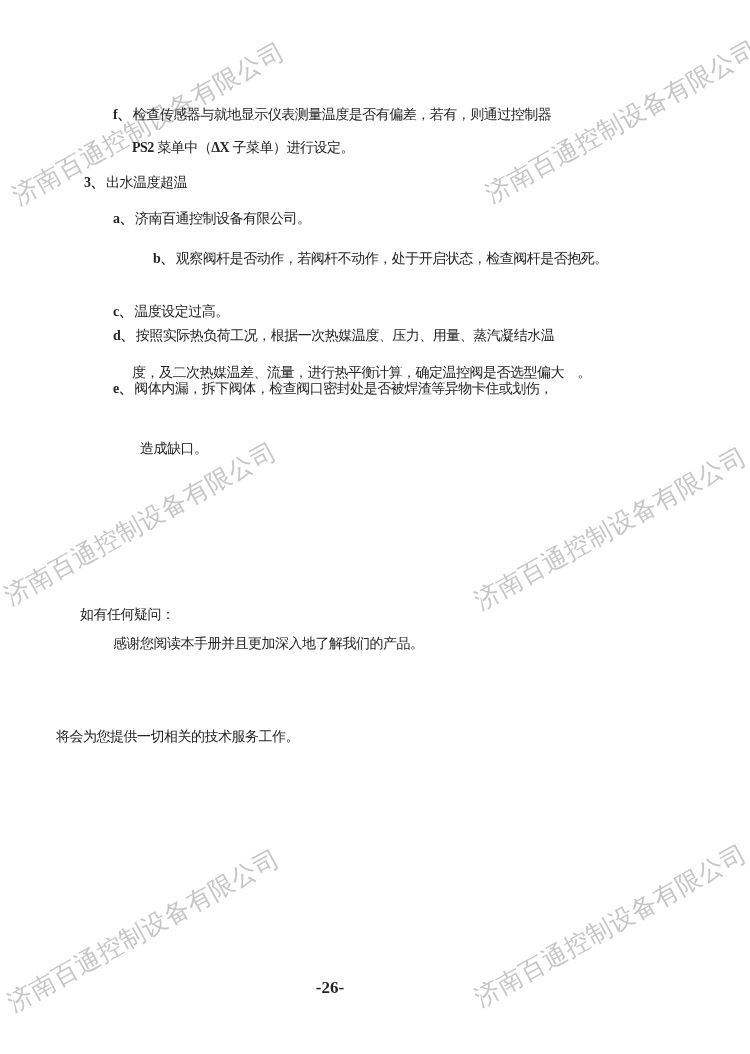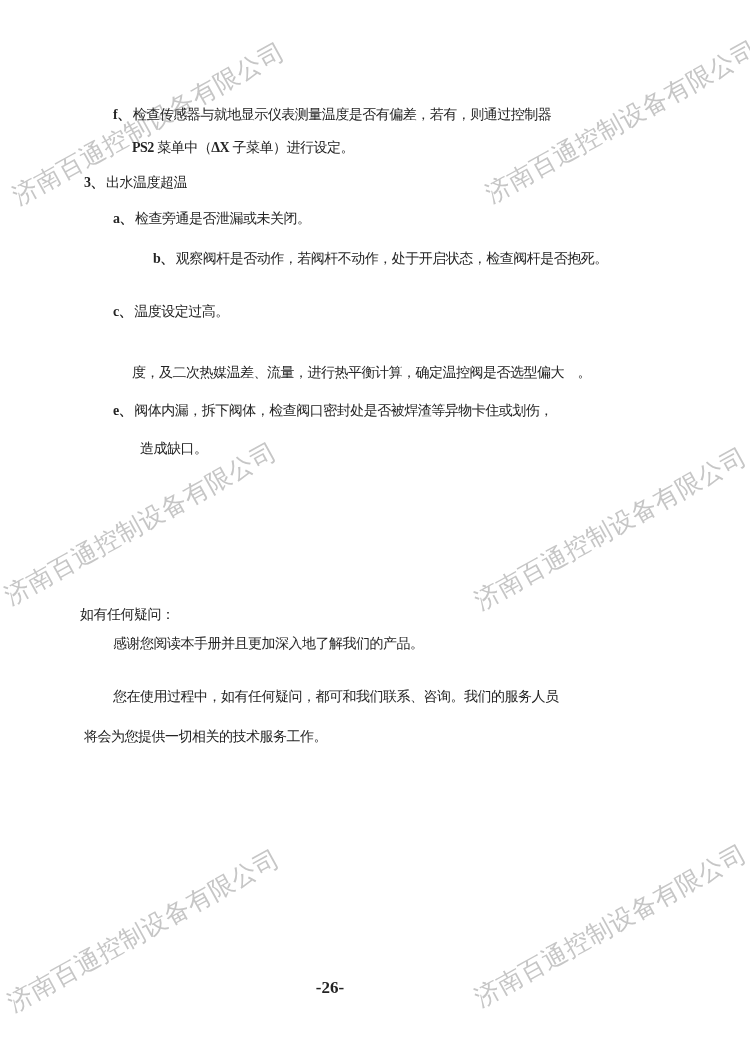--- a/index.html
+++ b/index.html
@@ -86,50 +86,50 @@
   </div>
   <div class="line" style="top:136px; left:132px;">
     <span class="lat">PS2</span><span> 菜单中（</span><span class="lat">ΔX</span><span> 子菜单）进行设定。</span>
   </div>
 
   <div class="line" style="top:171px; left:84px;">
     <span class="mk">3、</span><span>出水温度超温</span>
   </div>
 
   <div class="line" style="top:207px; left:113px;">
-    <span class="mk">a、</span><span>检查旁通是否泄漏或未关闭。</span>
+    <span class="mk">a、</span><span>济南百通控制设备有限公司。</span>
   </div>
 
   <div class="line" style="top:247px; left:113px;margin-left:40px;">
     <span class="mk">b、</span><span>观察阀杆是否动作，若阀杆不动作，处于开启状态，检查阀杆是否抱死。</span>
   </div>
 
   <div class="line" style="top:300px; left:113px;">
     <span class="mk">c、</span><span>温度设定过高。</span>
   </div>
 
+  <div class="line" style="top:324px; left:113px;">
+    <span class="mk">d、</span><span>按照实际热负荷工况，根据一次热媒温度、压力、用量、蒸汽凝结水温</span>
+  </div>
   <div class="line" style="top:361px; left:132px;">
     <span>度，及二次热媒温差、流量，进行热平衡计算，确定温控阀是否选型偏大　。</span>
   </div>
 
-  <div class="line" style="top:399px; left:113px;">
+  <div class="line" style="top:377px; left:113px;">
     <span class="mk">e、</span><span>阀体内漏，拆下阀体，检查阀口密封处是否被焊渣等异物卡住或划伤，</span>
   </div>
   <div class="line" style="top:437px; left:140px;">
     <span>造成缺口。</span>
   </div>
 
   <div class="line" style="top:603px; left:80px;">
     <span>如有任何疑问：</span>
   </div>
   <div class="line" style="top:632px; left:113px;">
     <span>感谢您阅读本手册并且更加深入地了解我们的产品。</span>
   </div>
-  <div class="line" style="top:685px; left:113px;">
-    <span>您在使用过程中，如有任何疑问，都可和我们联系、咨询。我们的服务人员</span>
-  </div>
-  <div class="line" style="top:725px; left:84px;">
+  <div class="line" style="top:725px; left:56px;">
     <span>将会为您提供一切相关的技术服务工作。</span>
   </div>
 
   <div class="pagenum">-26-</div>
 
 </div>
 
 </body></html>

